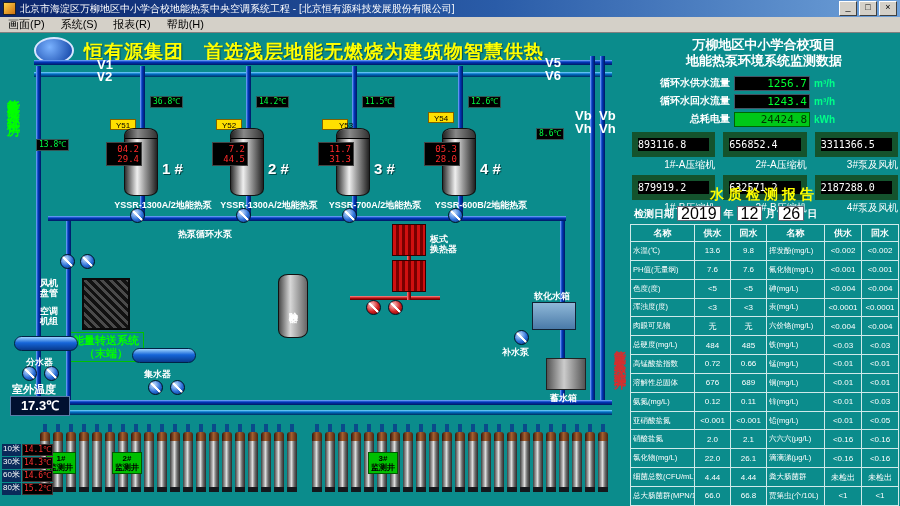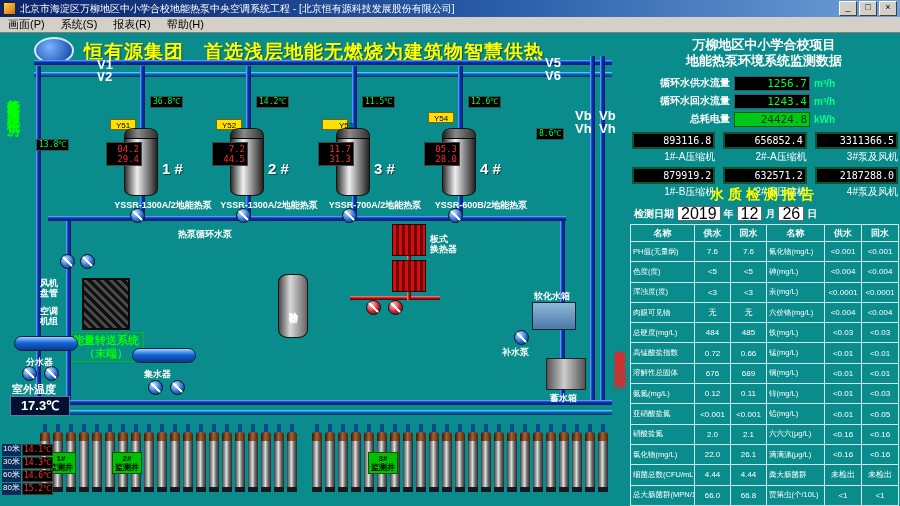--- a/index.html
+++ b/index.html
@@ -79,21 +79,21 @@
   .ptitle{position:absolute;width:268px;text-align:center;color:#fff;font-weight:bold;font-size:13px;white-space:nowrap;}
   #flows{position:absolute;top:38px;left:0;}
   .frow{display:flex;align-items:center;height:18px;}
   .flab{width:100px;text-align:right;color:#fff;font-size:10px;font-weight:bold;margin-right:4px;white-space:nowrap;}
   .fval{width:72px;height:13px;font-family:"DejaVu Sans Mono",monospace;font-size:11px;line-height:13px;text-align:right;padding-right:2px;box-sizing:content-box;}
   .fval.led{background:#000;color:#00ff33;border:1px solid #445566;}
   .fval.solid{background:#00c818;color:#003300;border:1px solid #006600;}
   .funit{color:#00ff88;font-size:10px;font-weight:bold;margin-left:4px;}
   #counters{position:absolute;top:96px;left:0;width:268px;}
   .crow{display:flex;gap:8px;margin-left:2px;margin-bottom:1px;}
-  .cval{width:80px;height:13px;background:#000;color:#fff;font-family:"DejaVu Sans Mono",monospace;font-size:10px;line-height:13px;text-align:right;padding-right:2px;border:2px solid #14532d;box-sizing:content-box;}
+  .cval{width:80px;height:13px;background:#000;color:#fff;font-family:"DejaVu Sans Mono",monospace;font-size:10px;line-height:13px;text-align:left;padding-right:2px;border:6px solid #14532d;box-sizing:content-box;}
   .clab{width:84px;color:#fff;font-size:10px;text-align:right;white-space:nowrap;}
   .crow.labs{margin-bottom:3px;}
   #report-title{position:absolute;top:150px;width:268px;text-align:center;color:#ffff00;font-weight:bold;font-size:14px;letter-spacing:4px;}
   #date-row{position:absolute;top:170px;left:4px;display:flex;align-items:center;gap:3px;color:#fff;font-size:10px;font-weight:bold;}
   .datebox{background:#fff;color:#000;border:1px solid #667;font-size:16px;text-align:right;padding:0 3px;line-height:13px;font-weight:normal;}
   #wq{position:absolute;top:188px;left:0;width:268px;height:282px;border-collapse:collapse;table-layout:fixed;}
   #wq th,#wq td{border:1px solid #cfeaea;color:#fff;font-size:8px;text-align:center;padding:0;overflow:hidden;white-space:nowrap;height:16px;}
   #wq th{font-size:9px;}
   #wq td.nm{text-align:left;padding-left:2px;font-size:7.5px;}
 </style>
@@ -222,20 +222,28 @@
             <th>名称</th>
             <th>供水</th>
             <th>回水</th>
             <th>名称</th>
             <th>供水</th>
             <th>回水</th>
           </tr>
         </thead>
       <tbody id="wq-body">
           <tr>
+            <td class="nm">水温(℃)</td>
+            <td>13.6</td>
+            <td>9.8</td>
+            <td class="nm">挥发酚(mg/L)</td>
+            <td>&lt;0.002</td>
+            <td>&lt;0.002</td>
+          </tr>
+          <tr>
             <td class="nm">PH值(无量纲)</td>
             <td>7.6</td>
             <td>7.6</td>
             <td class="nm">氰化物(mg/L)</td>
             <td>&lt;0.001</td>
             <td>&lt;0.001</td>
           </tr>
           <tr>
             <td class="nm">色度(度)</td>
             <td>&lt;5</td>

